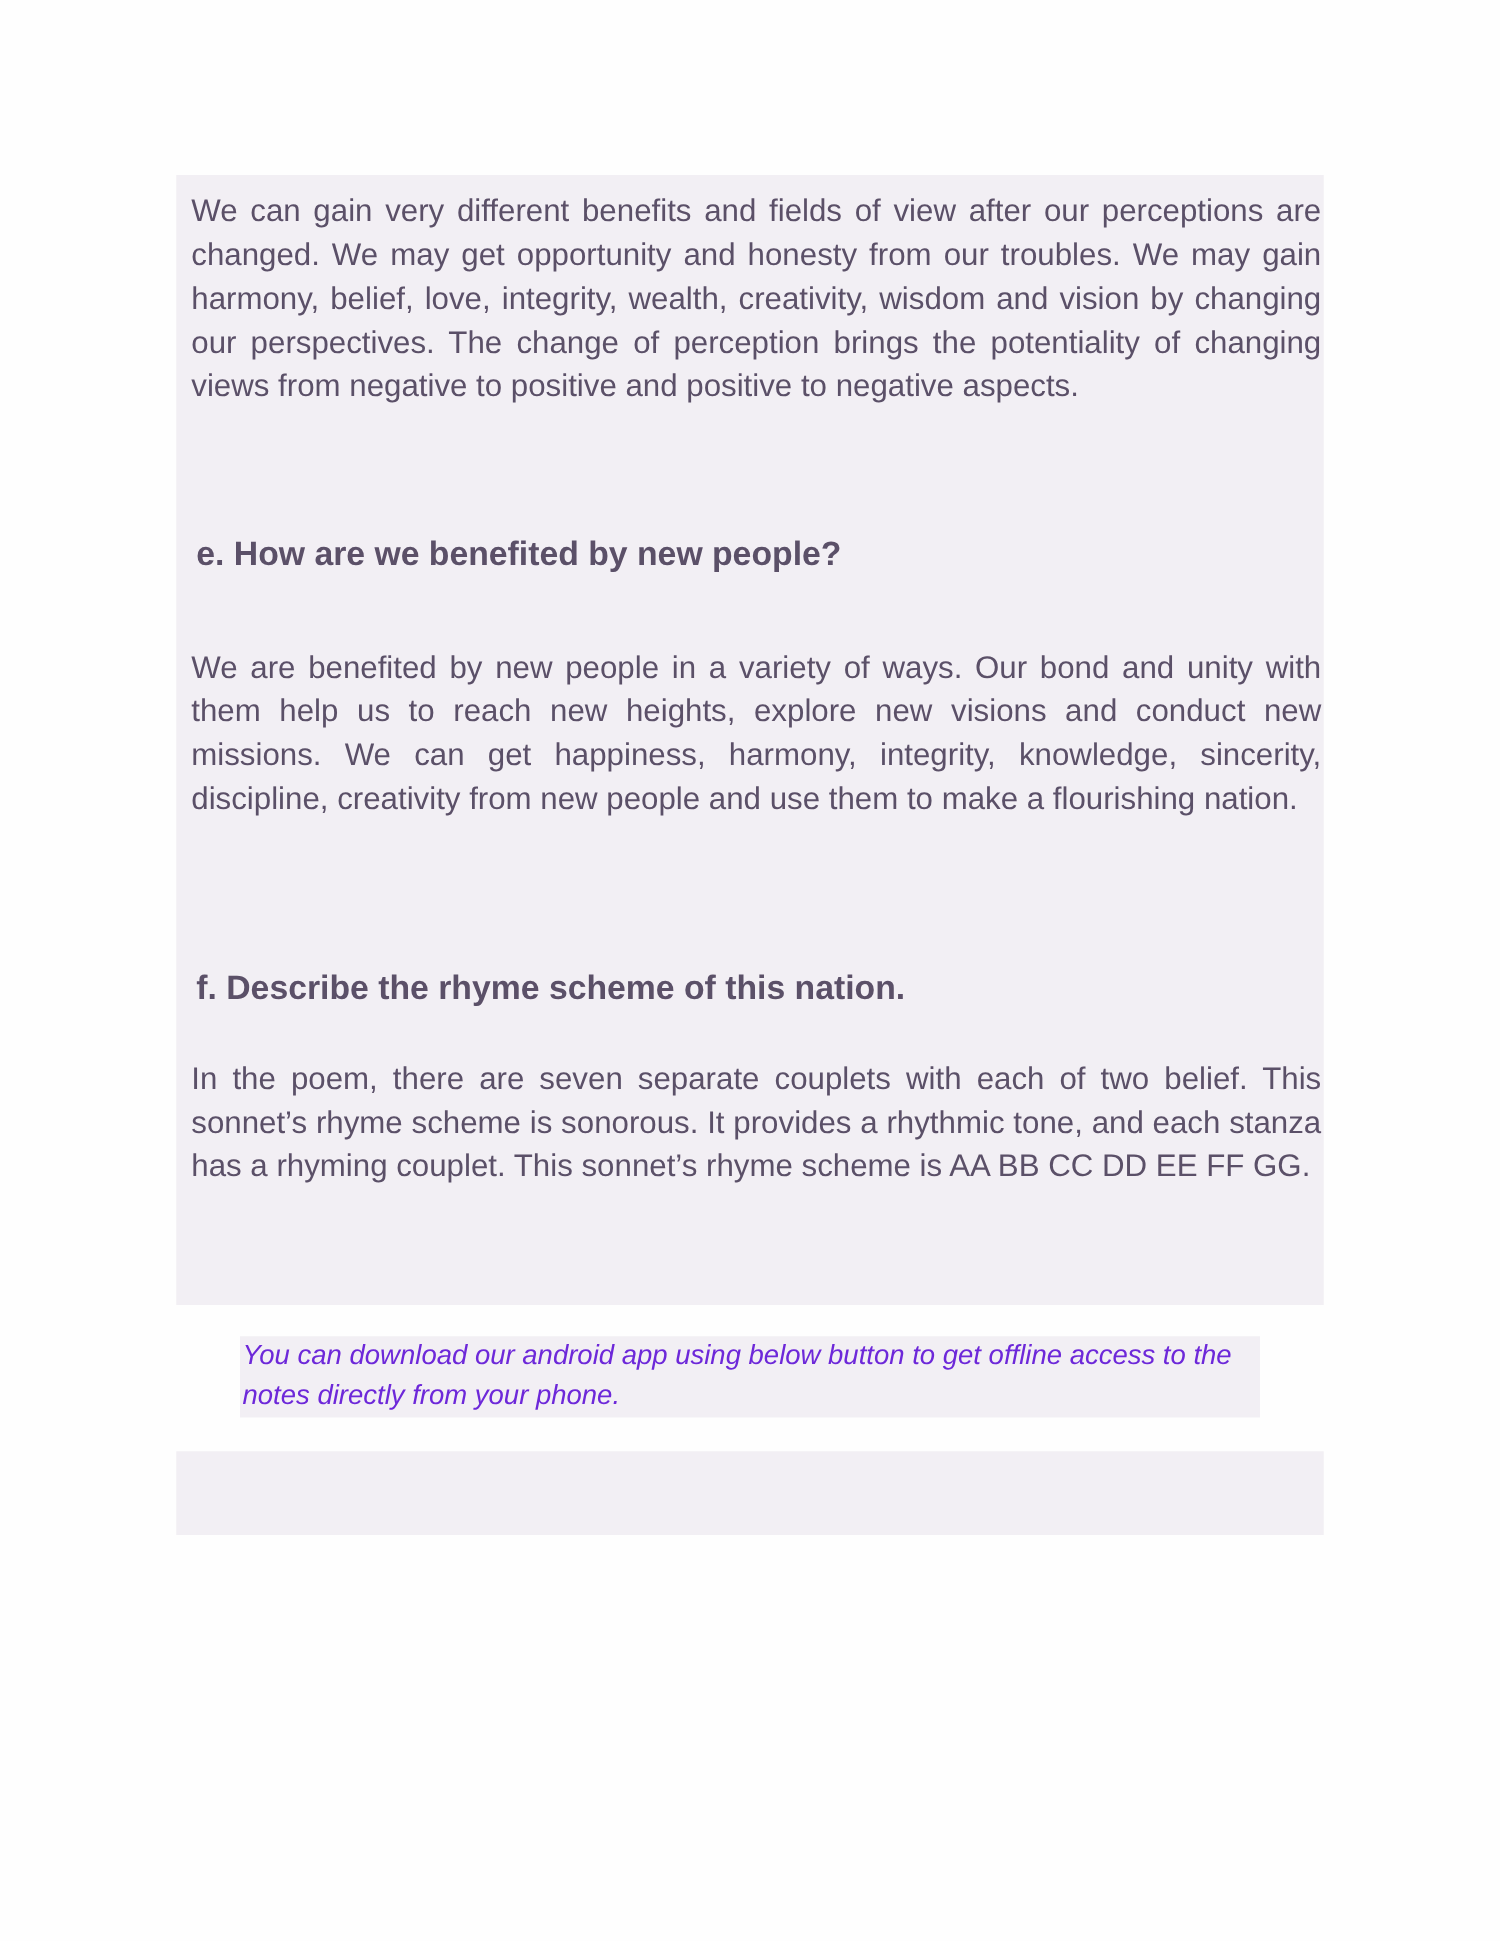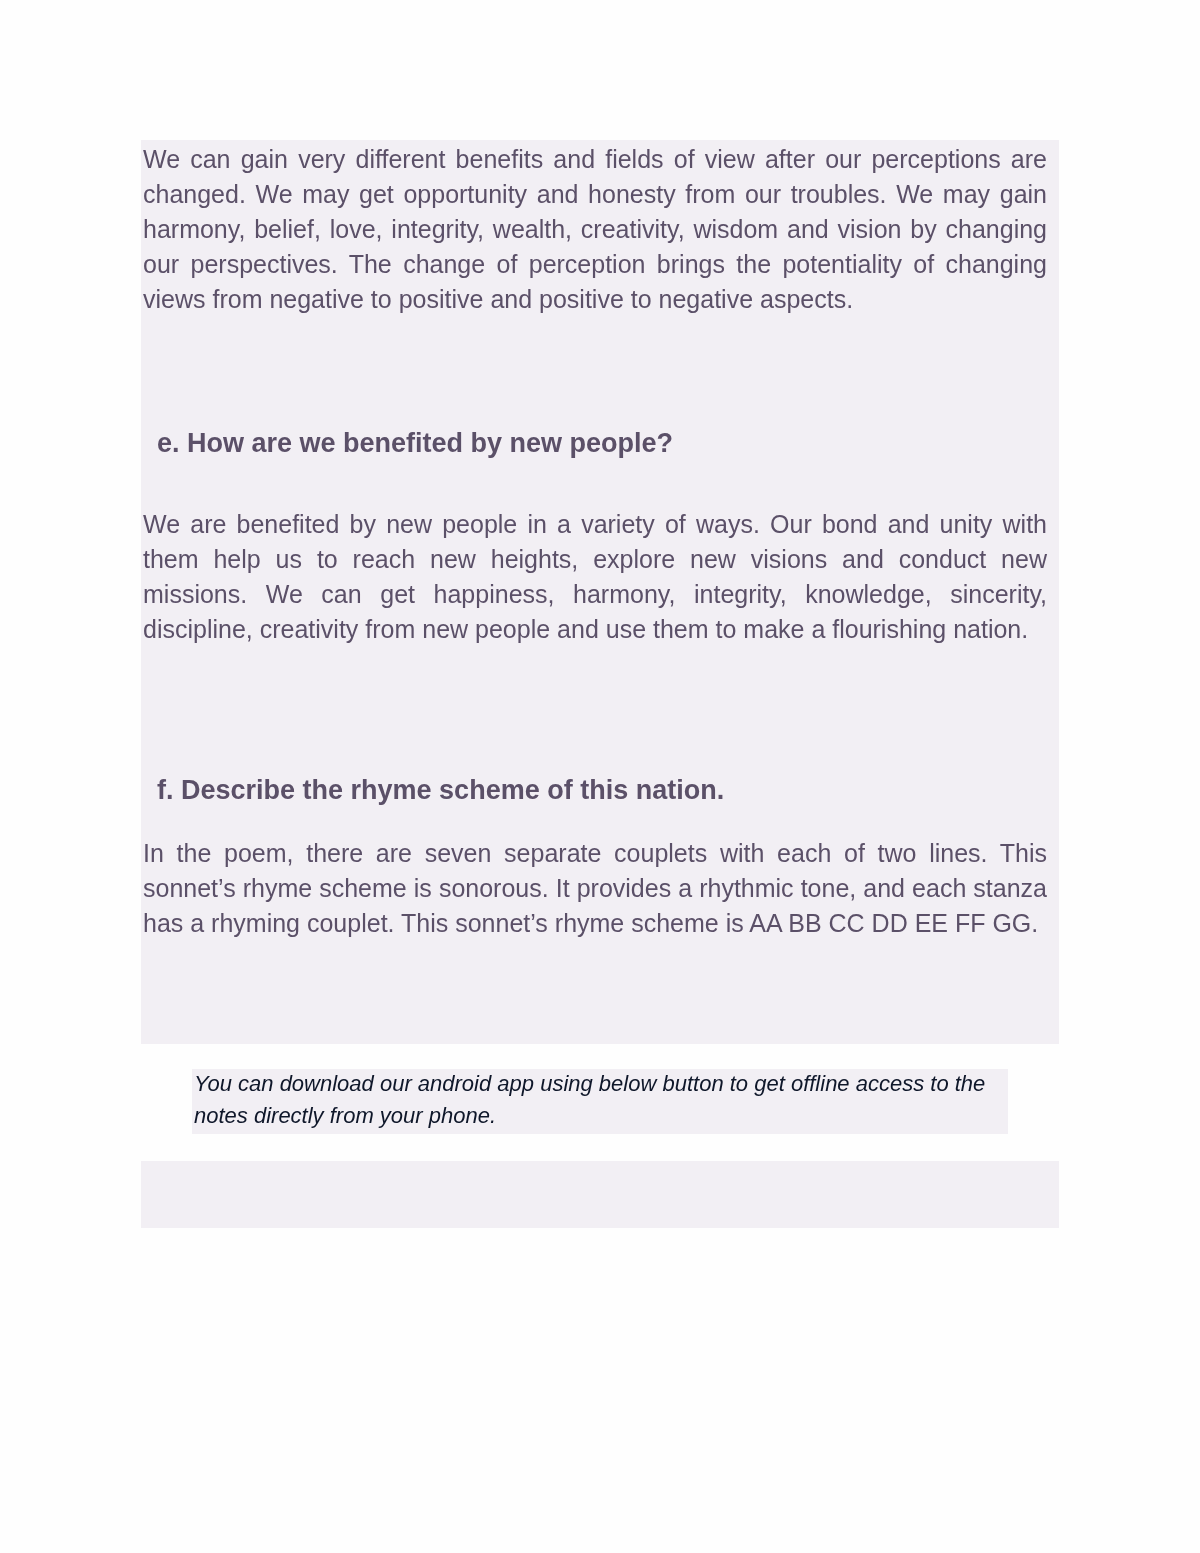--- a/index.html
+++ b/index.html
@@ -1,35 +1,35 @@
 <!DOCTYPE html>
 <html><head>
 <meta charset="utf-8">
 <style>
   html, body { margin: 0; padding: 0; background: #fefefe; }
   body { width: 1200px; height: 1553px; position: relative; font-family: "Liberation Sans", sans-serif; }
   .panel { position: absolute; left: 141px; top: 140px; width: 918px; height: 904px; background: #f2eff4; }
-  .para { position: absolute; left: 141px; width: 904px; font-size: 25px; line-height: 35px; color: #5b5068; text-align: justify; margin: 2px; }
+  .para { position: absolute; left: 141px; width: 904px; font-size: 25px; line-height: 35px; color: #5b5068; text-align: justify; margin: 12px; }
   .para.last { text-align-last: left; }
   .heading { position: absolute; left: 141px; font-size: 27px; font-weight: bold; color: #5b5068; margin: 16px; line-height: 34px; }
   .note-box { position: absolute; left: 192px; top: 1069px; width: 816px; height: 65px; background: #f2eff4; }
-  .note { position: absolute; left: 194px; top: 1068px; width: 816px; font-size: 22px; line-height: 32px; font-style: italic; color: #0f172a; margin: 0; }
+  .note { position: absolute; left: 194px; top: 1068px; width: 816px; font-size: 22px; line-height: 32px; font-style: italic; color: #6d28d9; margin: 0; }
   .bottom-box { position: absolute; left: 141px; top: 1161px; width: 918px; height: 67px; background: #f2eff4; }
 </style>
 </head>
 <body>
 
 <div class="panel"></div>
 
 <p class="para last" style="top:140px;">We can gain very different benefits and fields of view after our perceptions are changed. We may get opportunity and honesty from our troubles. We may gain harmony, belief, love, integrity, wealth, creativity, wisdom and vision by changing our perspectives. The change of perception brings the potentiality of changing views from negative to positive and positive to negative aspects.</p>
 
 <h2 class="heading" style="top:410px;">e. How are we benefited by new people?</h2>
 
 <p class="para last" style="top:505px;">We are benefited by new people in a variety of ways. Our bond and unity with them help us to reach new heights, explore new visions and conduct new missions. We can get happiness, harmony, integrity, knowledge, sincerity, discipline, creativity from new people and use them to make a flourishing nation.</p>
 
 <h2 class="heading" style="top:757px;">f. Describe the rhyme scheme of this nation.</h2>
 
-<p class="para last" style="top:834px;">In the poem, there are seven separate couplets with each of two lines. This sonnet’s rhyme scheme is sonorous. It provides a rhythmic tone, and each stanza has a rhyming couplet. This sonnet’s rhyme scheme is AA BB CC DD EE FF GG.</p>
+<p class="para last" style="top:834px;">In the poem, there are seven separate couplets with each of two belief. This sonnet’s rhyme scheme is sonorous. It provides a rhythmic tone, and each stanza has a rhyming couplet. This sonnet’s rhyme scheme is AA BB CC DD EE FF GG.</p>
 
 <div class="note-box"></div>
 <p class="note">You can download our android app using below button to get offline access to the notes directly from your phone.</p>
 
 <div class="bottom-box"></div>
 
 </body></html>

